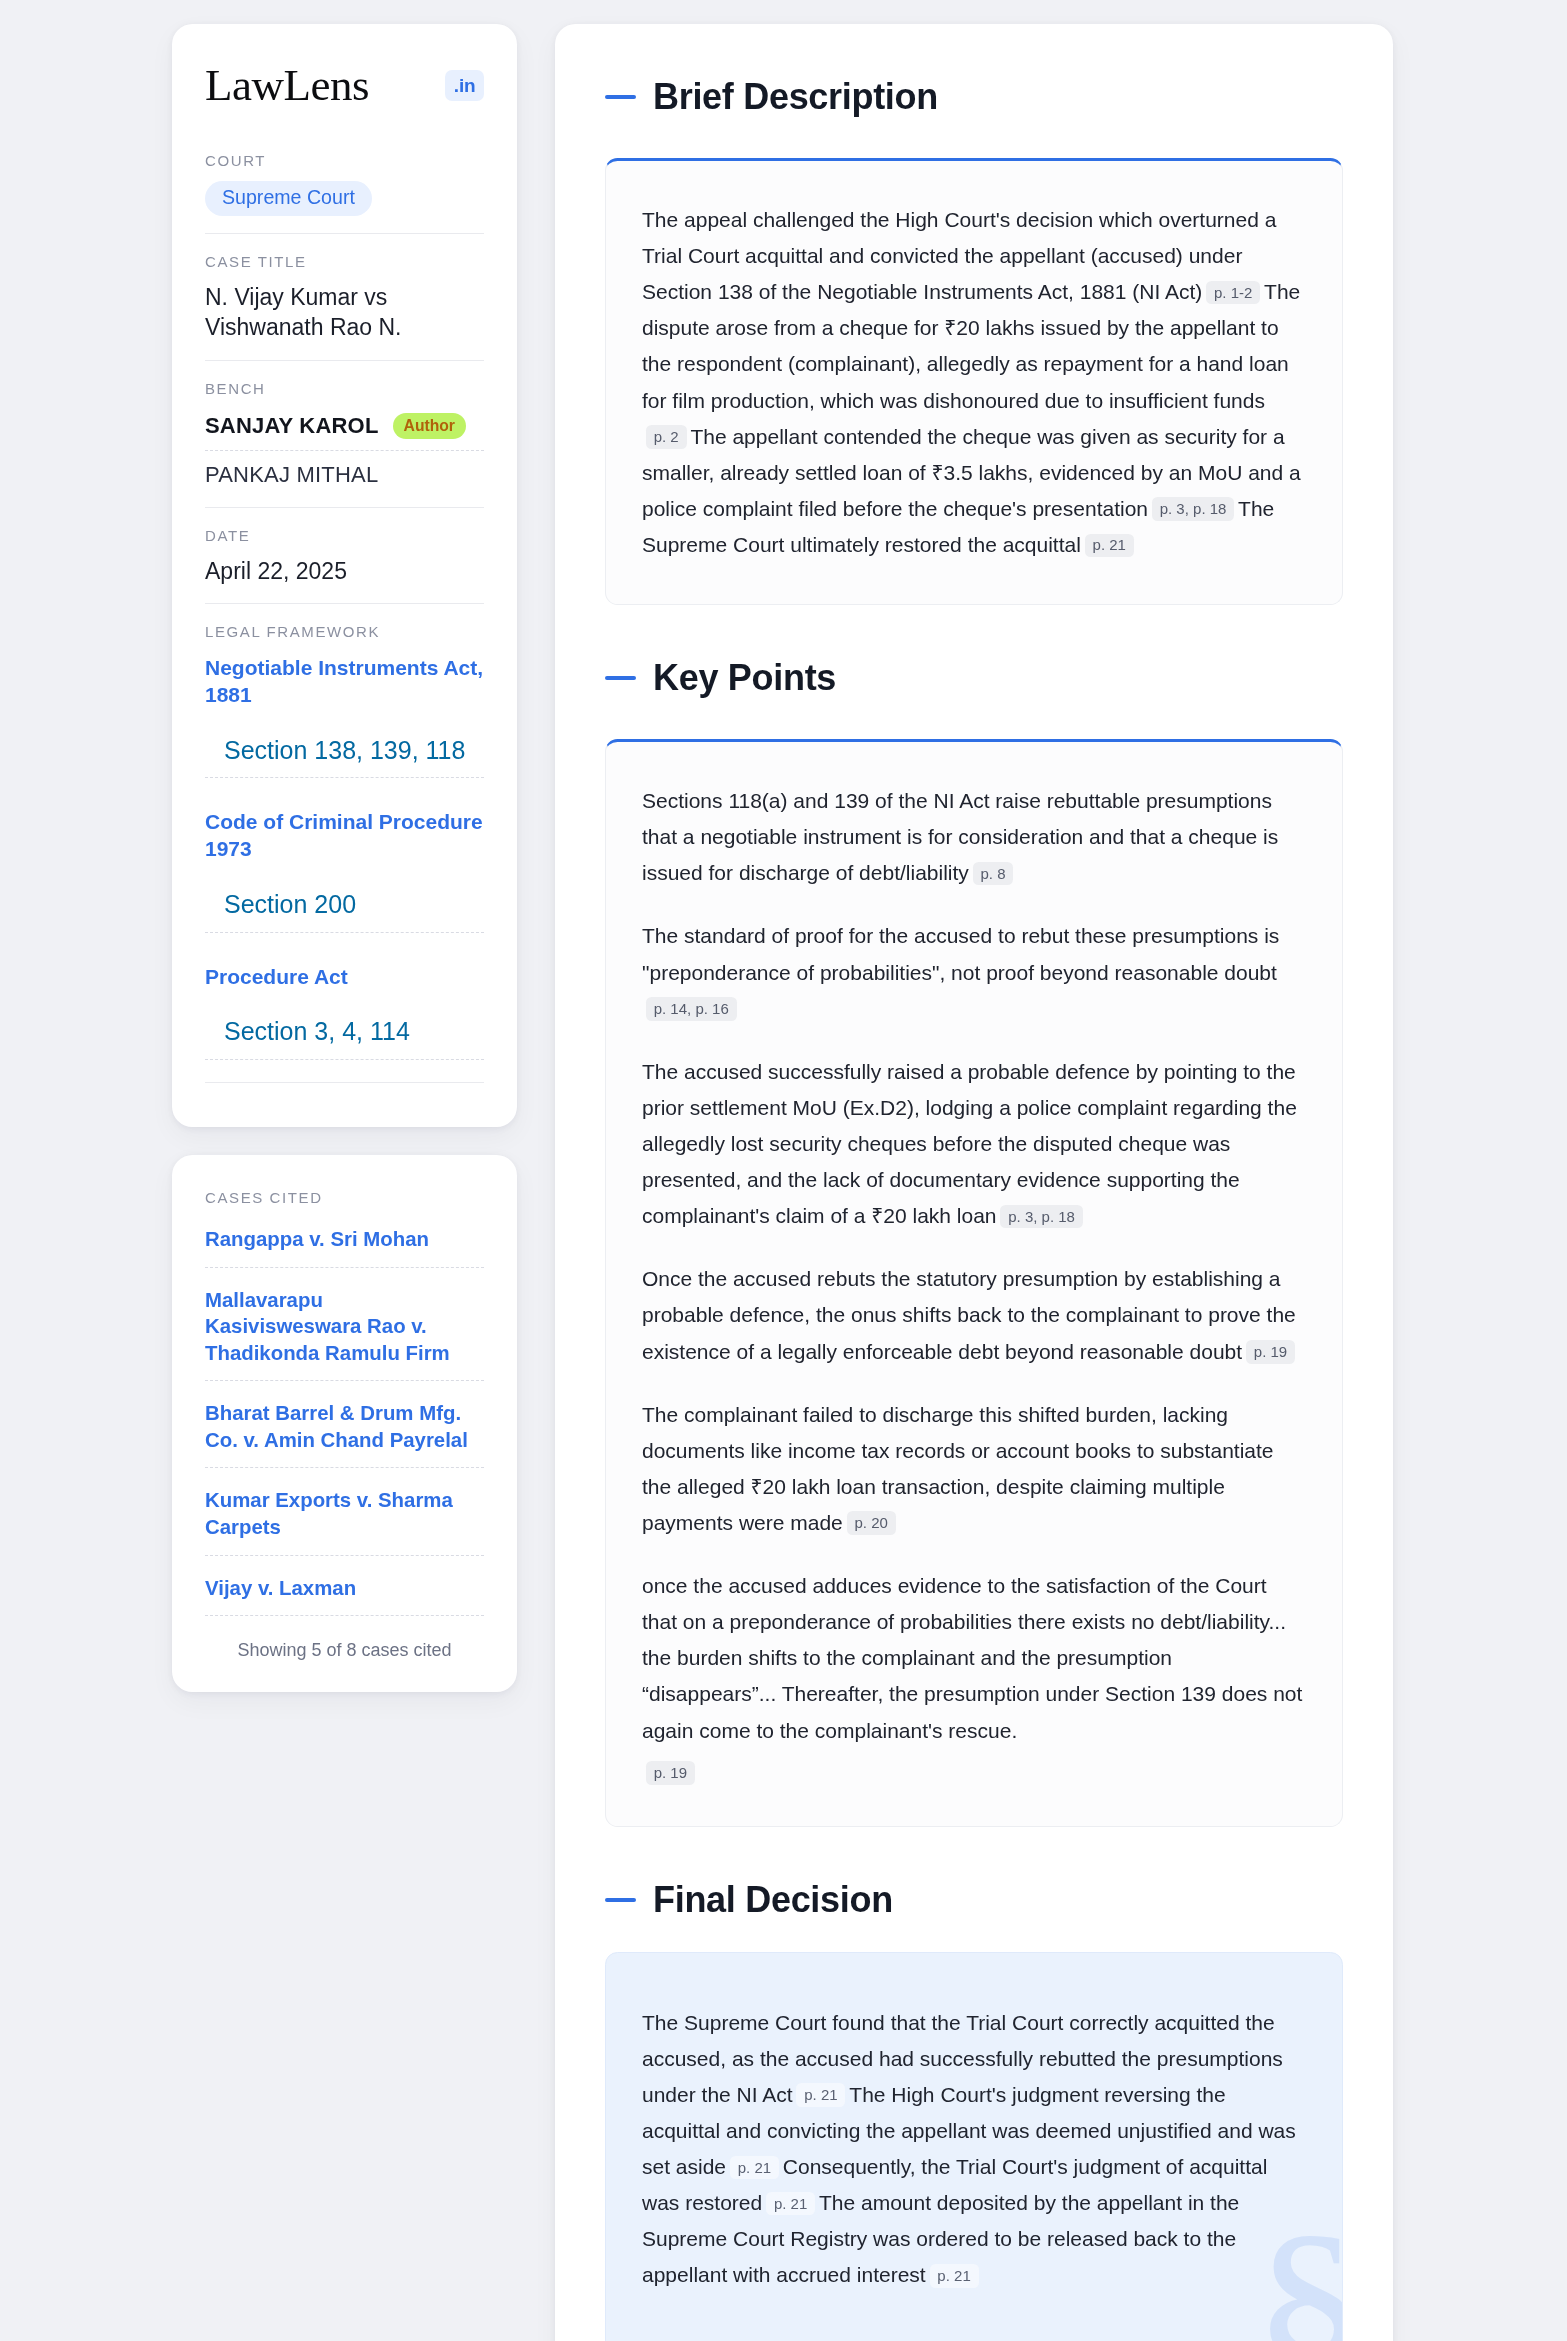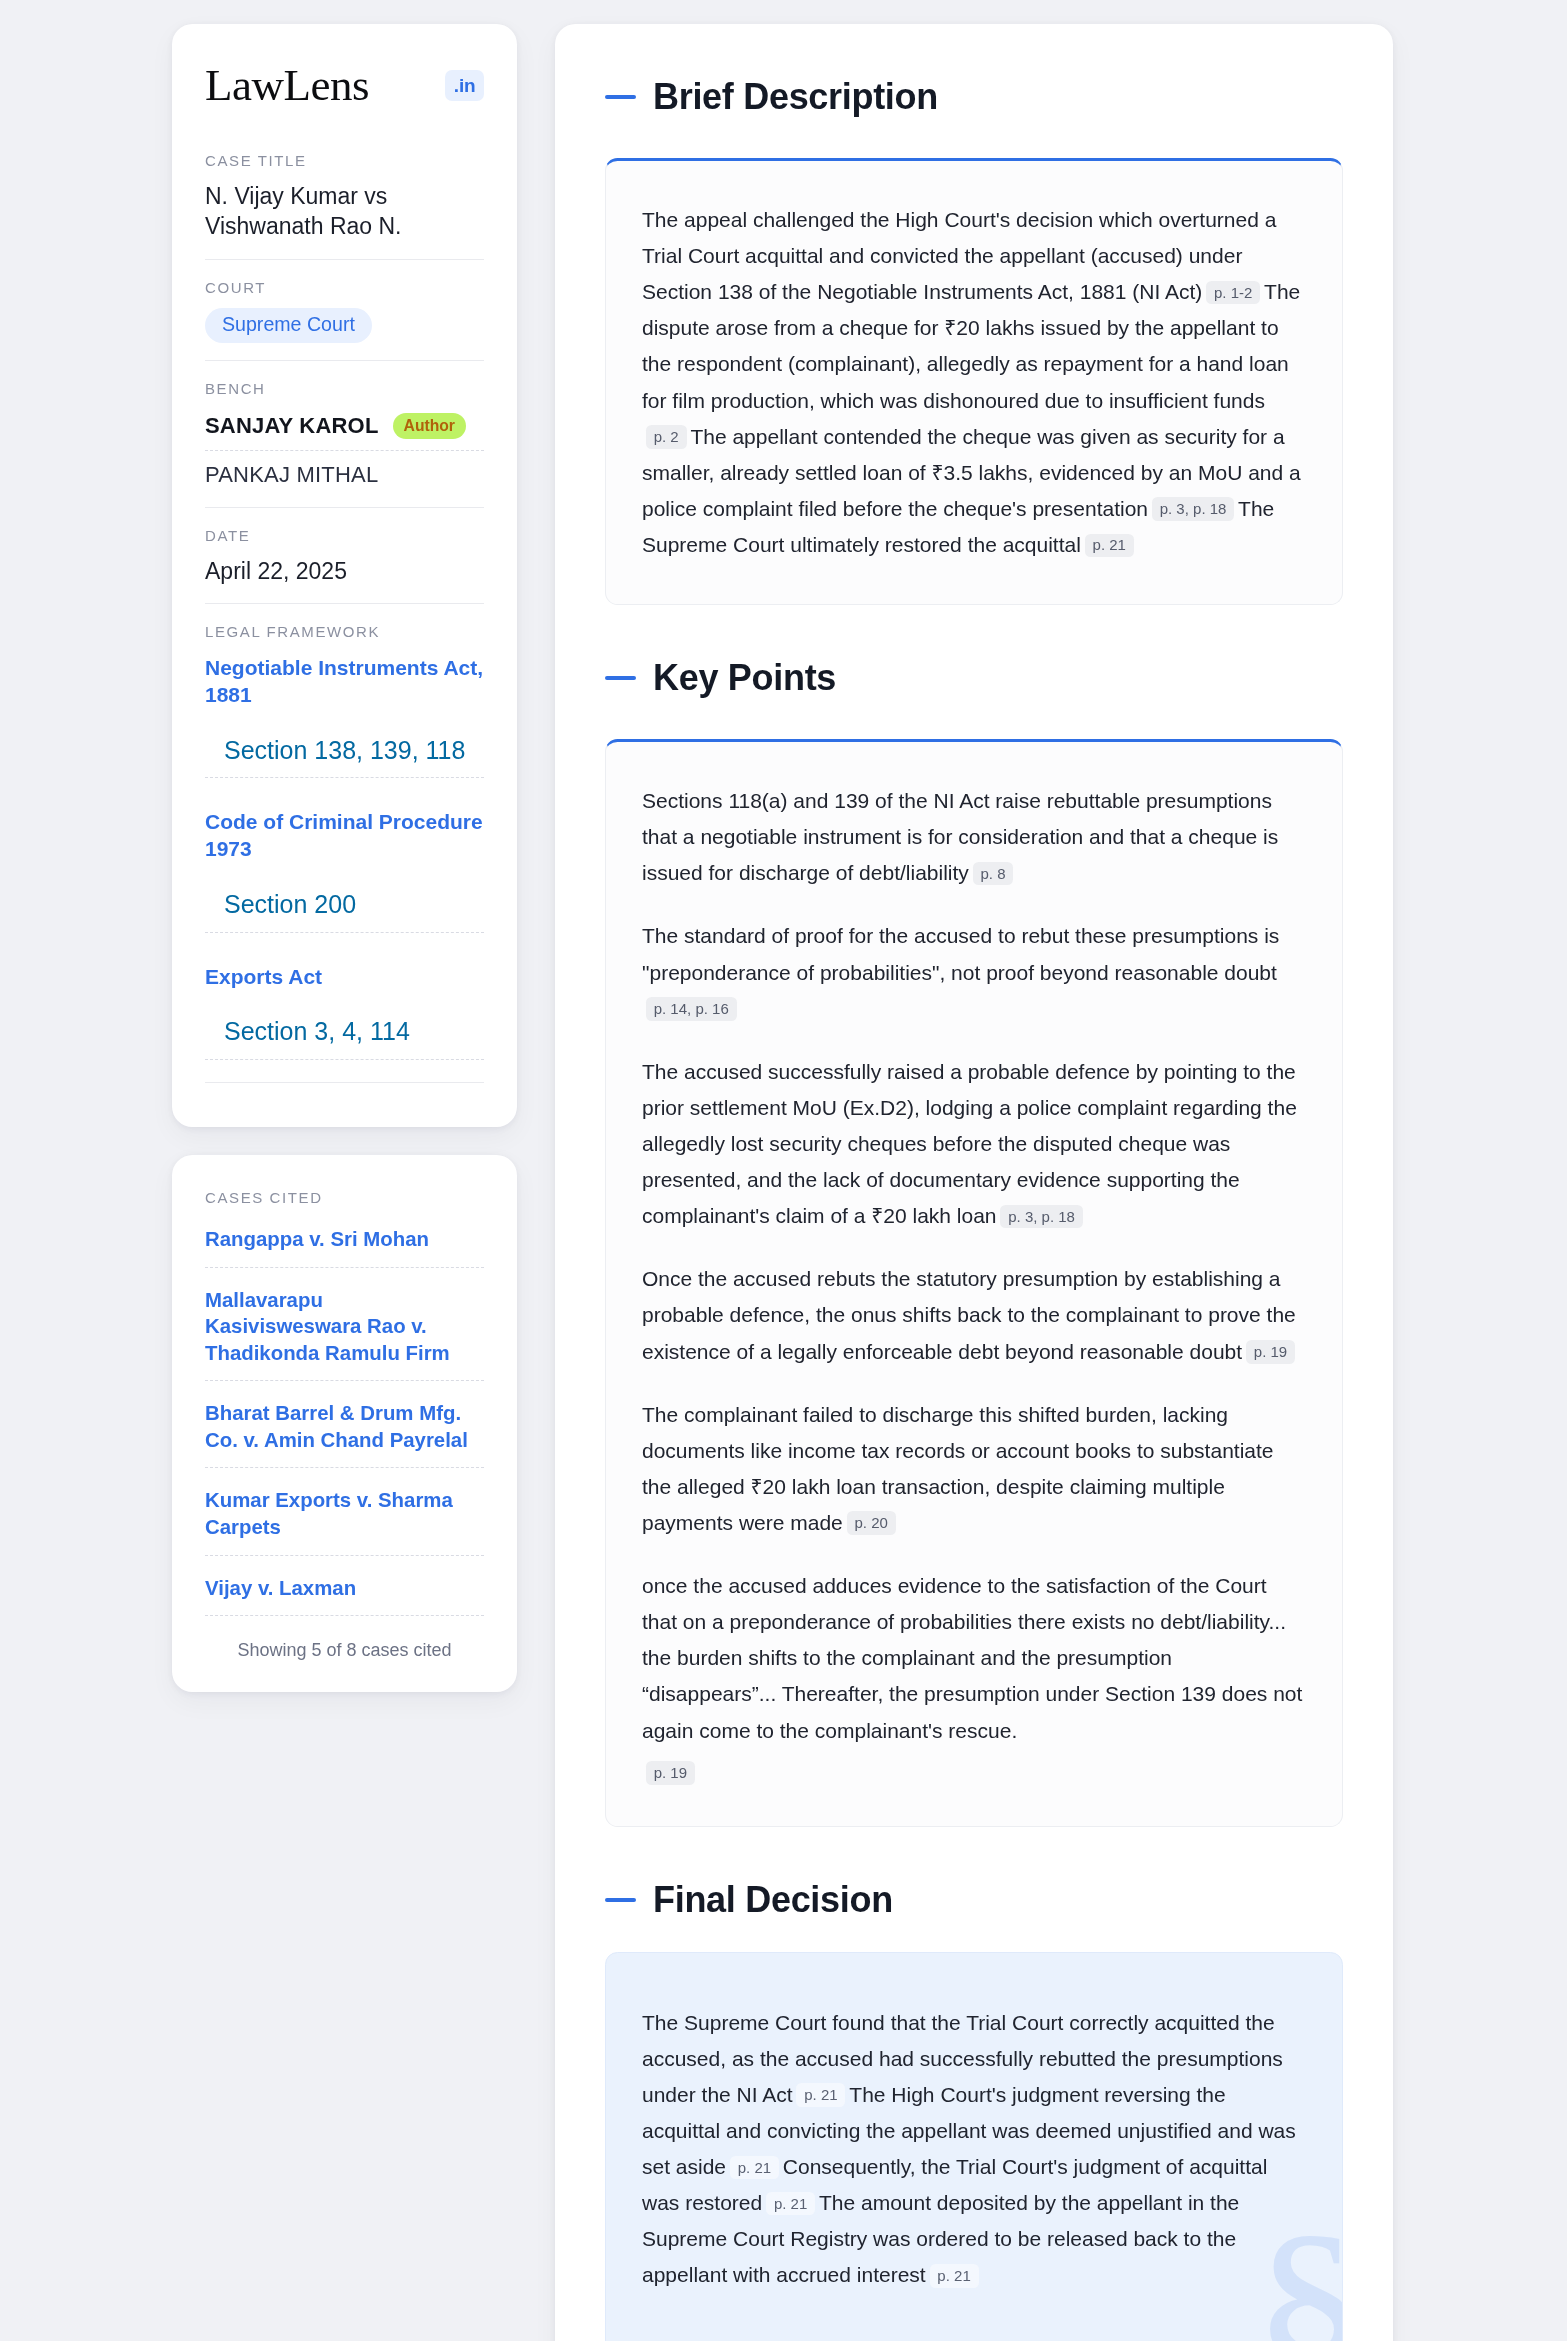--- a/index.html
+++ b/index.html
@@ -262,27 +262,27 @@
   <aside class="sidebar">
 
     <section class="card sidebar-card">
 
       <div class="brand">
         <span class="brand-name">LawLens</span>
         <span class="brand-tld">.in</span>
       </div>
 
       <div class="meta-block">
+        <div class="meta-label">COURT</div>
+        <span class="pill-court">Supreme Court</span>
+      </div>
+
+      <div class="meta-block">
         <div class="meta-label">CASE TITLE</div>
         <div class="meta-value">N. Vijay Kumar vs Vishwanath Rao N.</div>
-      </div>
-
-      <div class="meta-block">
-        <div class="meta-label">COURT</div>
-        <span class="pill-court">Supreme Court</span>
       </div>
 
       <div class="meta-block">
         <div class="meta-label">BENCH</div>
         <div class="judge-row">
           <span class="judge-name author">SANJAY KAROL</span>
           <span class="badge-author">Author</span>
         </div>
         <div class="judge-row last">
           <span class="judge-name">PANKAJ MITHAL</span>
@@ -301,21 +301,21 @@
           <div class="law-title">Negotiable Instruments Act, 1881</div>
           <div class="law-section">Section 138, 139, 118</div>
         </div>
 
         <div class="law-group">
           <div class="law-title">Code of Criminal Procedure 1973</div>
           <div class="law-section">Section 200</div>
         </div>
 
         <div class="law-group last">
-          <div class="law-title">Exports Act</div>
+          <div class="law-title">Procedure Act</div>
           <div class="law-section">Section 3, 4, 114</div>
         </div>
 
         <div class="law-tail-rule"></div>
       </div>
 
     </section>
 
     <section class="card cases-card">
       <div class="cases-label">CASES CITED</div>

